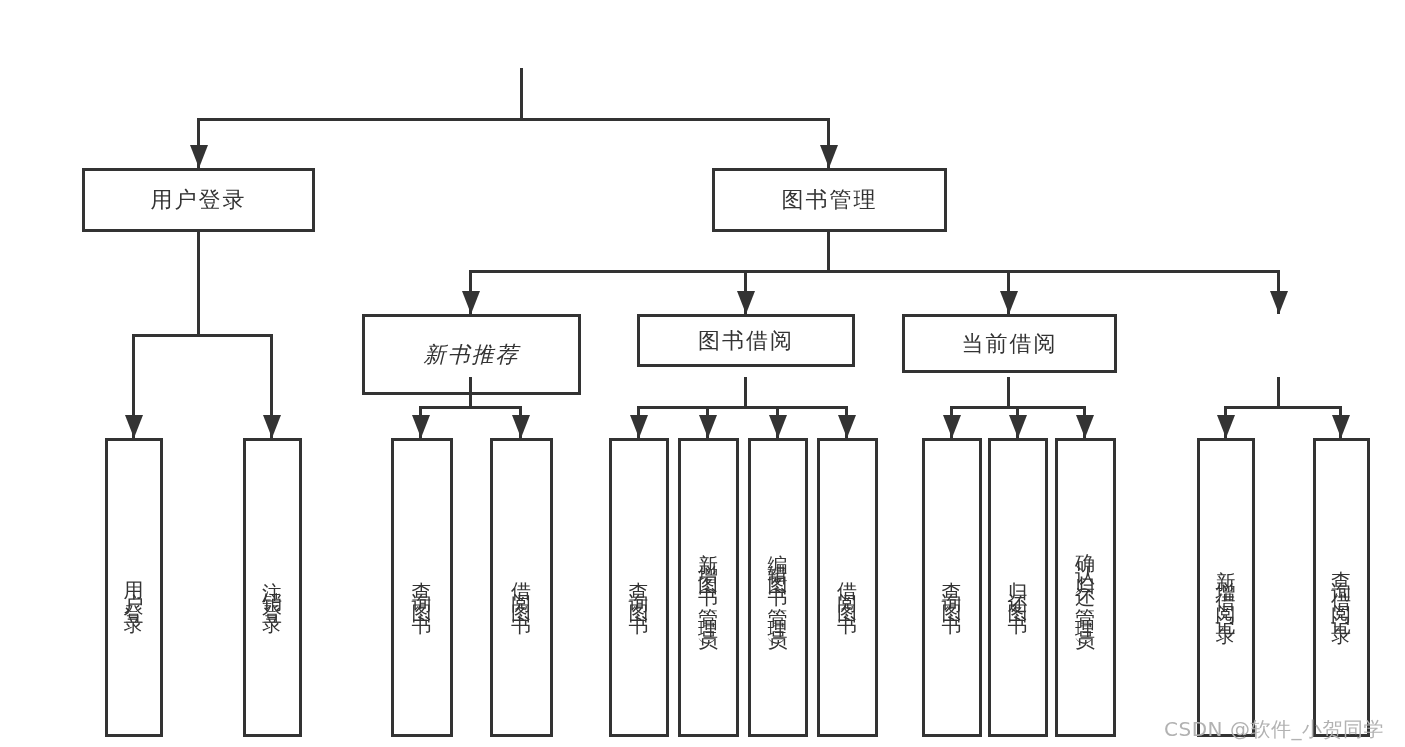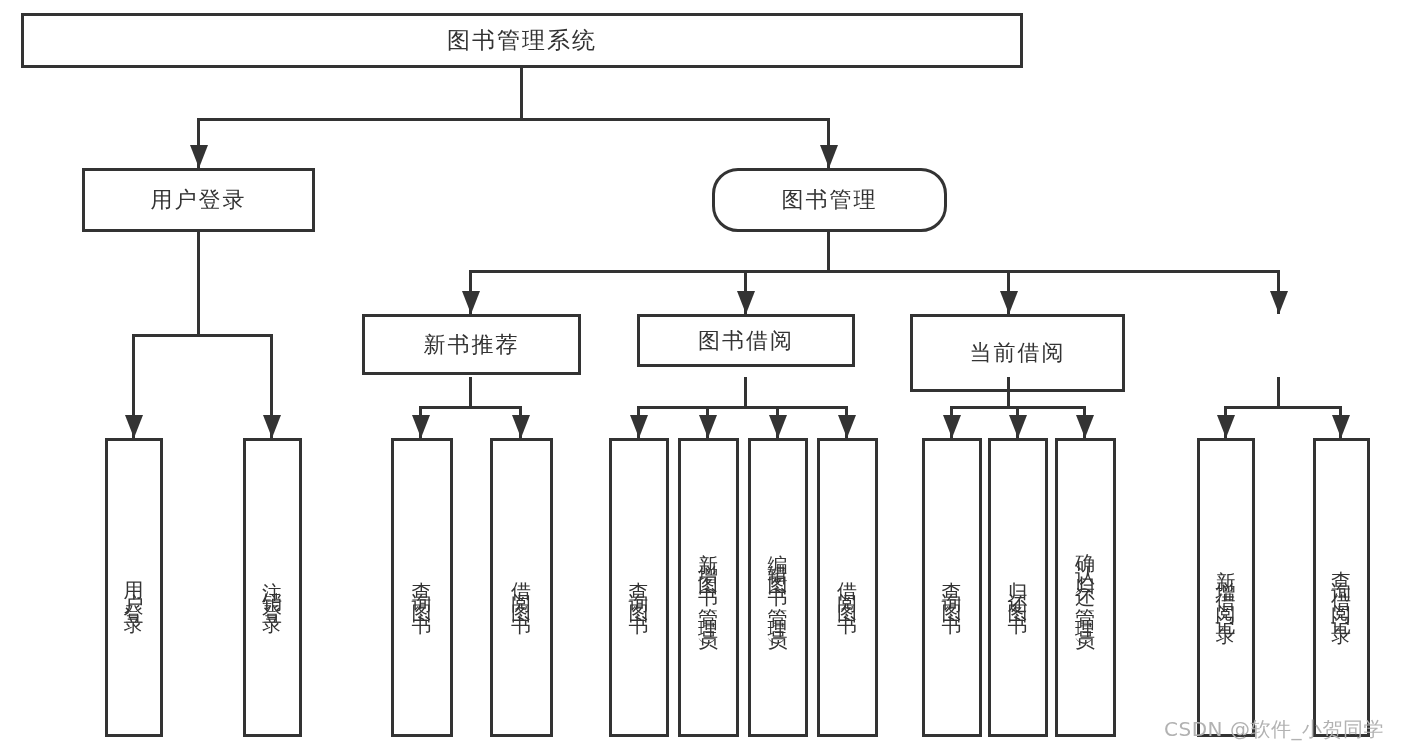--- a/index.html
+++ b/index.html
@@ -60,53 +60,52 @@
     white-space: nowrap;
     z-index: 5;
     letter-spacing: 0.5px;
   }
 </style>
 </head>
 <body>
 
 <div class="canvas">
 
-  <div class="node hnode title" style="left:21px; top:13px; width:1002px; height:55px;">图书管理系统</div>
 
   <div class="line" style="left:520px; top:68px; width:3px; height:53px;"></div>
   <div class="line" style="left:197px; top:118px; width:633px; height:3px;"></div>
   <div class="line" style="left:197px; top:118px; width:3px; height:50px;"></div>
   <div class="line" style="left:827px; top:118px; width:3px; height:50px;"></div>
   <div class="arrow" style="left:190px; top:145px;"></div>
   <div class="arrow" style="left:820px; top:145px;"></div>
 
   <div class="node hnode" style="left:82px; top:168px; width:233px; height:64px;">用户登录</div>
-  <div class="node hnode" style="left:712px; top:168px; width:235px; height:64px;border-radius:26px;">图书管理</div>
+  <div class="node hnode" style="left:712px; top:168px; width:235px; height:64px;">图书管理</div>
 
   <div class="line" style="left:197px; top:230px; width:3px; height:107px;"></div>
   <div class="line" style="left:132px; top:334px; width:141px; height:3px;"></div>
   <div class="line" style="left:132px; top:334px; width:3px; height:104px;"></div>
   <div class="line" style="left:270px; top:334px; width:3px; height:104px;"></div>
   <div class="arrow" style="left:125px; top:415px;"></div>
   <div class="arrow" style="left:263px; top:415px;"></div>
 
   <div class="line" style="left:827px; top:230px; width:3px; height:43px;"></div>
   <div class="line" style="left:469px; top:270px; width:811px; height:3px;"></div>
   <div class="line" style="left:469px; top:270px; width:3px; height:44px;"></div>
   <div class="line" style="left:744px; top:270px; width:3px; height:44px;"></div>
   <div class="line" style="left:1007px; top:270px; width:3px; height:44px;"></div>
   <div class="line" style="left:1277px; top:270px; width:3px; height:44px;"></div>
   <div class="arrow" style="left:462px; top:291px;"></div>
   <div class="arrow" style="left:737px; top:291px;"></div>
   <div class="arrow" style="left:1000px; top:291px;"></div>
   <div class="arrow" style="left:1270px; top:291px;"></div>
 
-  <div class="node hnode" style="left:362px; top:314px; width:219px; height:61px;">新书推荐</div>
+  <div class="node hnode" style="left:362px; top:314px; width:219px; height:81px;font-style:italic;">新书推荐</div>
   <div class="node hnode" style="left:637px; top:314px; width:218px; height:53px;">图书借阅</div>
-  <div class="node hnode" style="left:902px; top:314px; width:215px; height:78px;margin-left:8px;">当前借阅</div>
+  <div class="node hnode" style="left:902px; top:314px; width:215px; height:59px;">当前借阅</div>
 
   <div class="line" style="left:469px; top:377px; width:3px; height:32px;"></div>
   <div class="line" style="left:419px; top:406px; width:103px; height:3px;"></div>
   <div class="line" style="left:419px; top:406px; width:3px; height:32px;"></div>
   <div class="line" style="left:519px; top:406px; width:3px; height:32px;"></div>
   <div class="arrow" style="left:412px; top:415px;"></div>
   <div class="arrow" style="left:512px; top:415px;"></div>
 
   <div class="line" style="left:744px; top:377px; width:3px; height:32px;"></div>
   <div class="line" style="left:637px; top:406px; width:211px; height:3px;"></div>

